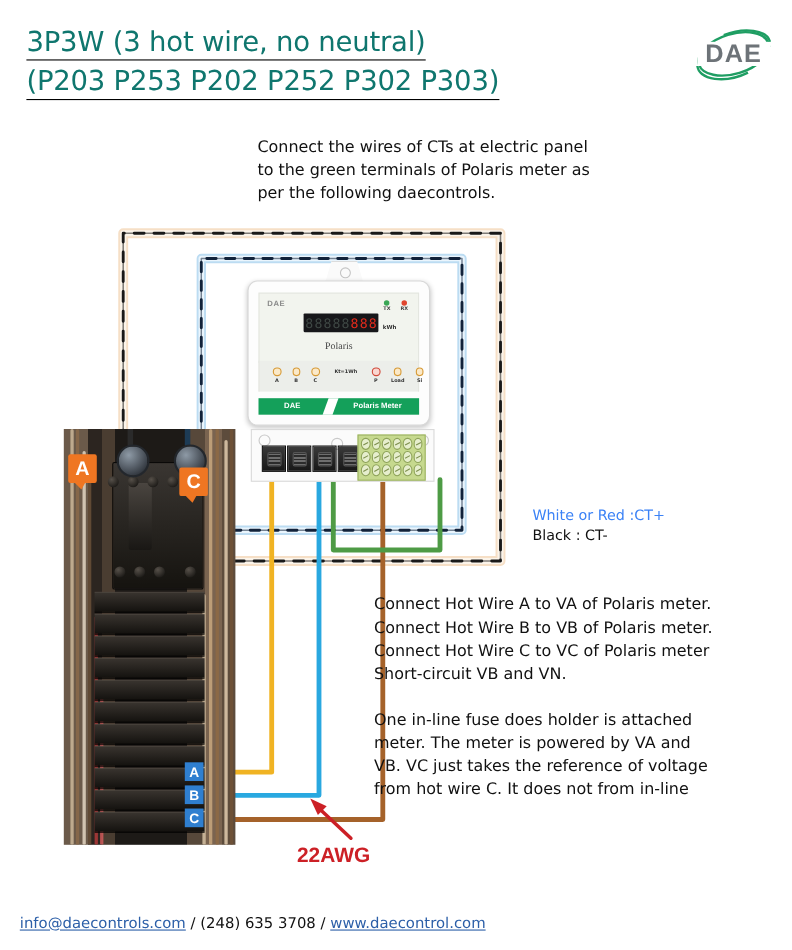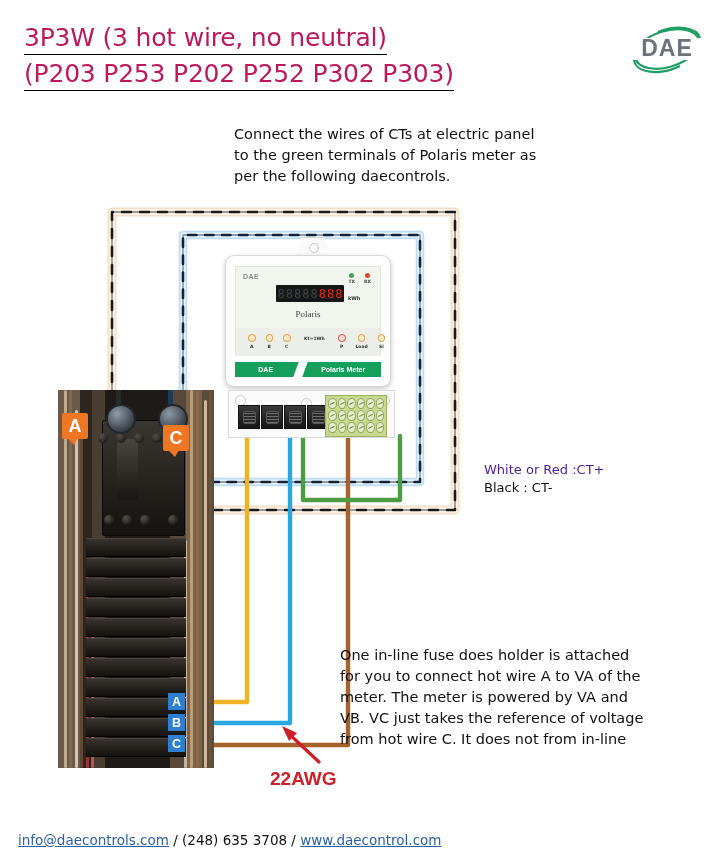--- a/index.html
+++ b/index.html
@@ -6,21 +6,21 @@
   body{
     width:720px;height:864px;position:relative;overflow:hidden;
     font-family:"DejaVu Sans", sans-serif;color:#1a1a1a;
   }
   .page{position:absolute;inset:0;background:#fff;}
 
   
   #title-block{position:absolute;left:24px;top:22px;width:600px;}
   .title-line{
     font-size:25px;line-height:31px;letter-spacing:-0.2px;
-    color:#be185d;display:inline-block;
+    color:#0f766e;display:inline-block;
     border-bottom:1.6px solid #000;padding-bottom:1px;white-space:nowrap;
   }
   .title-line.l2{margin-top:3px;}
 
   
   #logo{position:absolute;left:628px;top:20px;width:78px;height:58px;}
   #logo svg{display:block;}
 
   
   #intro{
@@ -165,21 +165,21 @@
   }
   .gb-row{position:absolute;left:2px;right:2px;height:11px;
           display:flex;gap:1px;align-items:center;}
   .gb-screw{flex:1;height:9px;border-radius:50%;background:#e6eecd;
             border:1px solid #8fa45a;position:relative;}
   .gb-screw::after{content:"";position:absolute;left:1px;top:3.5px;right:1px;
                    height:1px;background:#7d8f4d;transform:rotate(-28deg);}
 
   
   #ct-legend{position:absolute;left:484px;top:461px;font-size:13px;line-height:18px;}
-  #ct-legend .l1{color:#4c1d95;}
+  #ct-legend .l1{color:#3b82f6;}
   #ct-legend .l2{color:#111;}
 
   
   #instr-1{position:absolute;left:340px;top:540px;width:356px;
            font-size:14.5px;line-height:21px;color:#111;}
   #instr-2{position:absolute;left:340px;top:645px;width:352px;
            font-size:14.5px;line-height:21px;color:#111;}
 
   
   #awg-label{position:absolute;left:270px;top:768px;color:#cc2026;
@@ -453,24 +453,29 @@
         <div class="gb-screw"></div>
       </div>
     </div>
   </div>
 
   <div id="ct-legend">
     <div class="l1">White or Red :CT+</div>
     <div class="l2">Black : CT-</div>
   </div>
 
+  <div id="instr-1">
+    <div>Connect Hot Wire A to VA of Polaris meter.</div>
+    <div>Connect Hot Wire B to VB of Polaris meter.</div>
+    <div>Connect Hot Wire C to VC of Polaris meter</div>
+    <div>Short-circuit VB and VN.</div>
+  </div>
 
   <div id="instr-2">
     <div>One in-line fuse does holder is attached</div>
-    <div>for you to connect hot wire A to VA of the</div>
     <div>meter. The meter is powered by VA and</div>
     <div>VB. VC just takes the reference of voltage</div>
     <div>from hot wire C. It does not from in-line</div>
   </div>
 
   <div id="awg-label">22AWG</div>
 
   <div id="footer">
     <a href="#">info@daecontrols.com</a><span class="sep"> / </span><span>(248) 635 3708</span><span class="sep"> / </span><a href="#">www.daecontrol.com</a>
   </div>

